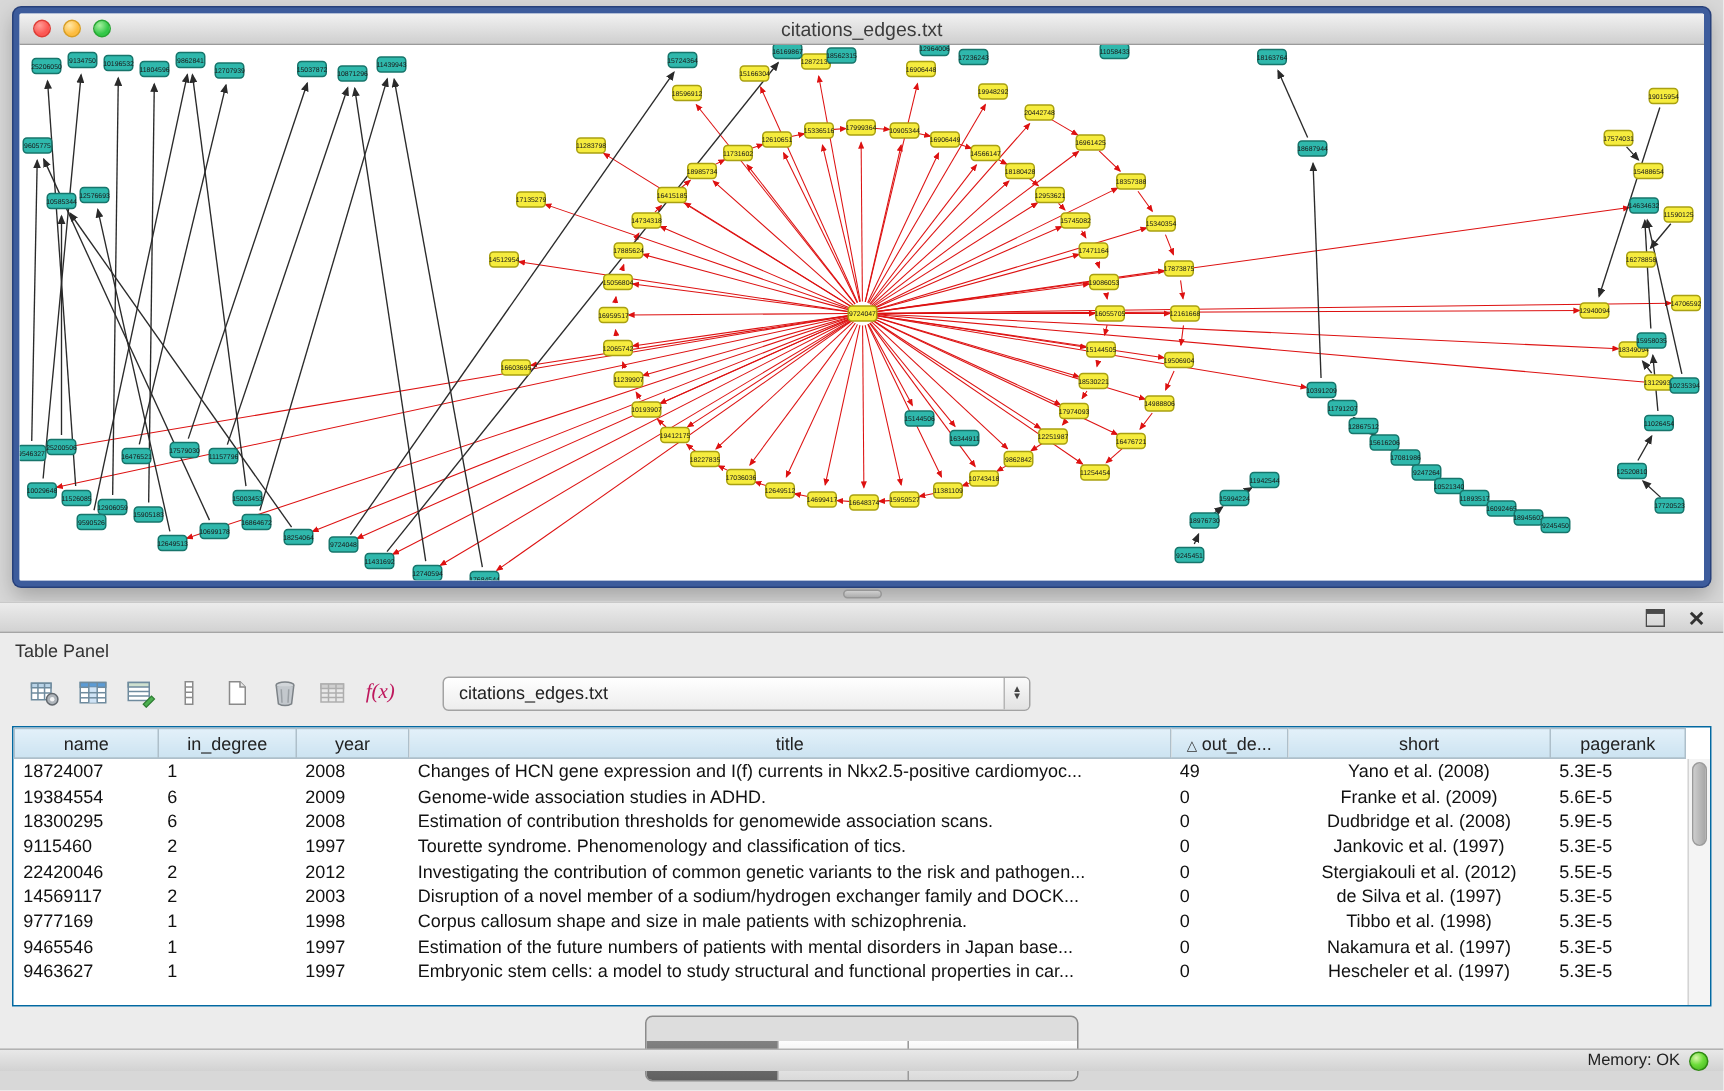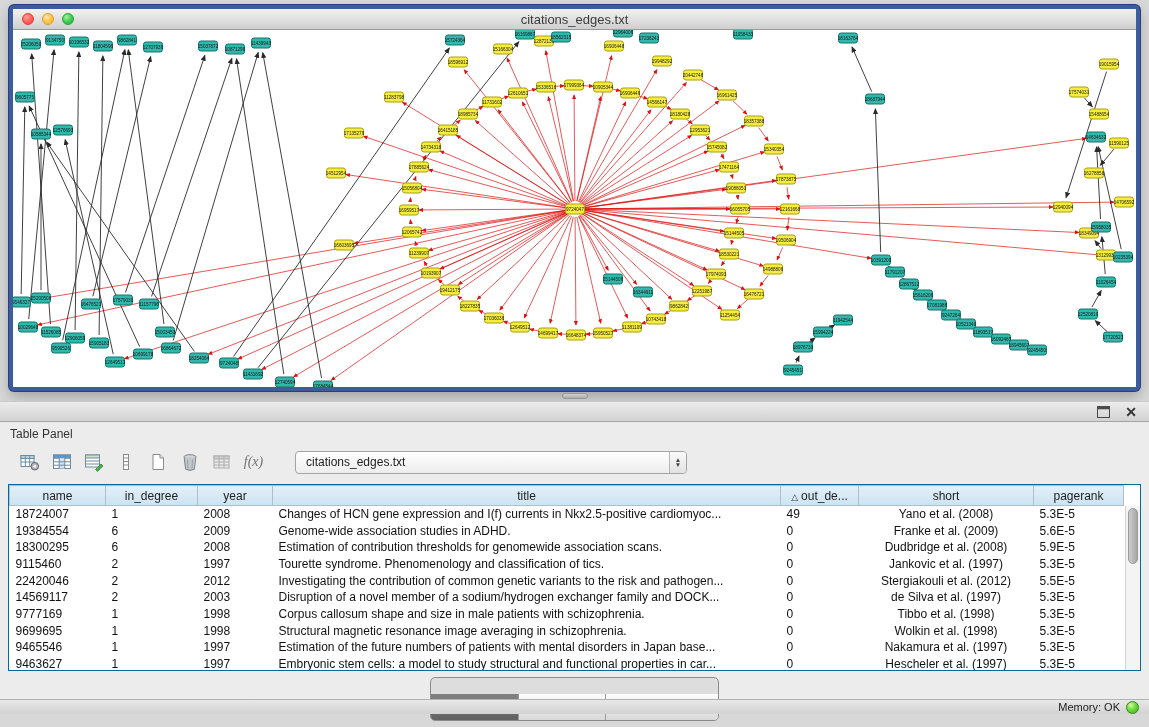--- a/index.html
+++ b/index.html
@@ -46,21 +46,21 @@
   .panel-header .panel-title { font-size:12px; color:#333;margin-top:44px; }
   .panel-header .spacer { flex:1; }
   .hdr-btn { display:flex; align-items:center; justify-content:center; width:16px; height:16px; cursor:default; }
   .close-x { font-size:14px; font-weight:bold; color:#333; line-height:14px; }
 
   .panel-body { position:relative; height:276px; }
 
   .toolbar { position:absolute; top:26px; left:16px; right:16px; height:28px; display:flex; align-items:center; }
   .tool-btn { width:27px; height:26px; display:flex; align-items:center; justify-content:center; border-radius:3px; }
   .tool-btn + .tool-btn { margin-left:5px; }
-  .fx-label { font-style:italic; font-family:"Liberation Serif", serif; font-size:14px; color:#737373; }
+  .fx-label { font-style:italic; font-family:"Liberation Serif", serif; font-size:14px; color:#be185d; }
 
   .combo {
     margin-left:28px; width:392px; height:23px;
     border:1px solid #a3a3a3; border-radius:4px;
     background:linear-gradient(#ffffff,#ededed);
     display:flex; align-items:center; overflow:hidden;
     box-shadow:inset 0 1px 0 rgba(255,255,255,.8);
   }
   .combo .combo-value { flex:1; font-size:12px; color:#222; padding:0 10px; white-space:nowrap; overflow:hidden; }
   .combo .stepper {
@@ -992,29 +992,20 @@
               <tr>
                 <td class="c0">9777169</td>
                 <td class="c1">1</td>
                 <td class="c2">1998</td>
                 <td class="c3">Corpus callosum shape and size in male patients with schizophrenia.</td>
                 <td class="c4">0</td>
                 <td class="c5">Tibbo et al. (1998)</td>
                 <td class="c6">5.3E-5</td>
               </tr>
               <tr>
-                <td class="c0">9699695</td>
-                <td class="c1">1</td>
-                <td class="c2">1998</td>
-                <td class="c3">Structural magnetic resonance image averaging in schizophrenia.</td>
-                <td class="c4">0</td>
-                <td class="c5">Wolkin et al. (1998)</td>
-                <td class="c6">5.3E-5</td>
-              </tr>
-              <tr>
                 <td class="c0">9465546</td>
                 <td class="c1">1</td>
                 <td class="c2">1997</td>
                 <td class="c3">Estimation of the future numbers of patients with mental disorders in Japan base...</td>
                 <td class="c4">0</td>
                 <td class="c5">Nakamura et al. (1997)</td>
                 <td class="c6">5.3E-5</td>
               </tr>
               <tr>
                 <td class="c0">9463627</td>

